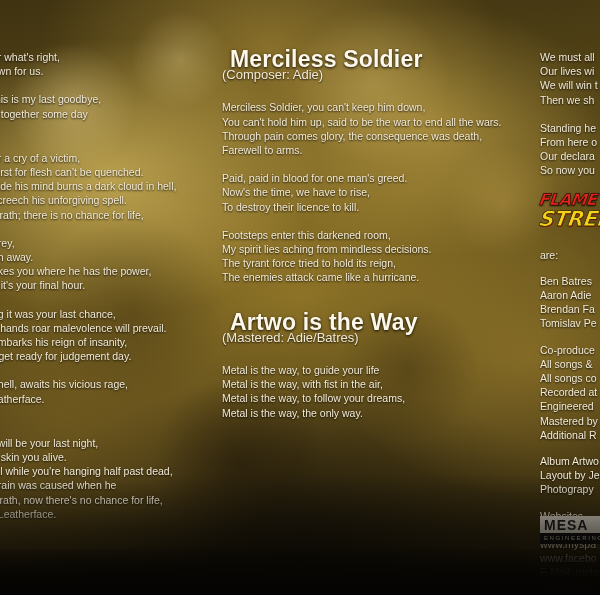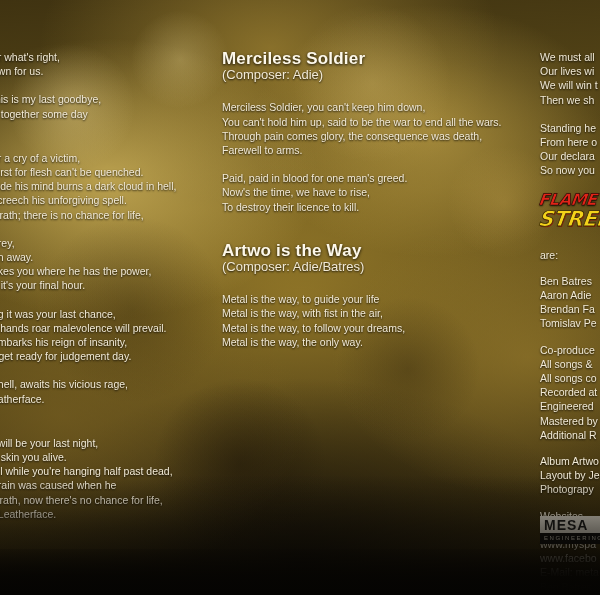--- a/index.html
+++ b/index.html
@@ -82,23 +82,23 @@
   .col-right {
     left: 540px;
     width: 140px;
     padding-top: 50px;
     font-size: 10.5px;
     line-height: 14.2px;
   }
 
   .song-title {
     font-weight: bold;
-    font-size: 17px;
+    font-size: 23px;
     letter-spacing: 0.2px;
-    margin: 0 0 2px 0;
+    margin: 0 0 2px 8px;
     color: #fdf8ea;
     text-shadow: 0 1px 3px rgba(0,0,0,0.9);
   }
   .composer {
     font-size: 13px;
     margin: 0 0 18px 0;
   }
   .stanza {
     margin: 0 0 14px 0;
     white-space: pre-line;
@@ -209,25 +209,29 @@
   <div class="col col-center">
     <h2 class="song-title">Merciless Soldier</h2>
     <p class="composer">(Composer: Adie)</p>
     <p class="stanza">Merciless Soldier, you can't keep him down,
 You can't hold him up, said to be the war to end all the wars.
 Through pain comes glory, the consequence was death,
 Farewell to arms.</p>
     <p class="stanza">Paid, paid in blood for one man's greed.
 Now's the time, we have to rise,
 To destroy their licence to kill.</p>
+    <p class="stanza">Footsteps enter this darkened room,
+My spirit lies aching from mindless decisions.
+The tyrant force tried to hold its reign,
+The enemies attack came like a hurricane.</p>
 
     <div class="block-gap"></div>
 
     <h2 class="song-title">Artwo is the Way</h2>
-    <p class="composer">(Composer: Adie/Batres)</p>
+    <p class="composer">(Mastered: Adie/Batres)</p>
     <p class="stanza">Metal is the way, to guide your life
 Metal is the way, with fist in the air,
 Metal is the way, to follow your dreams,
 Metal is the way, the only way.</p>
   </div>
 
   <div class="col col-right">
     <p class="stanza">We must all
 Our lives wi
 We will win t

